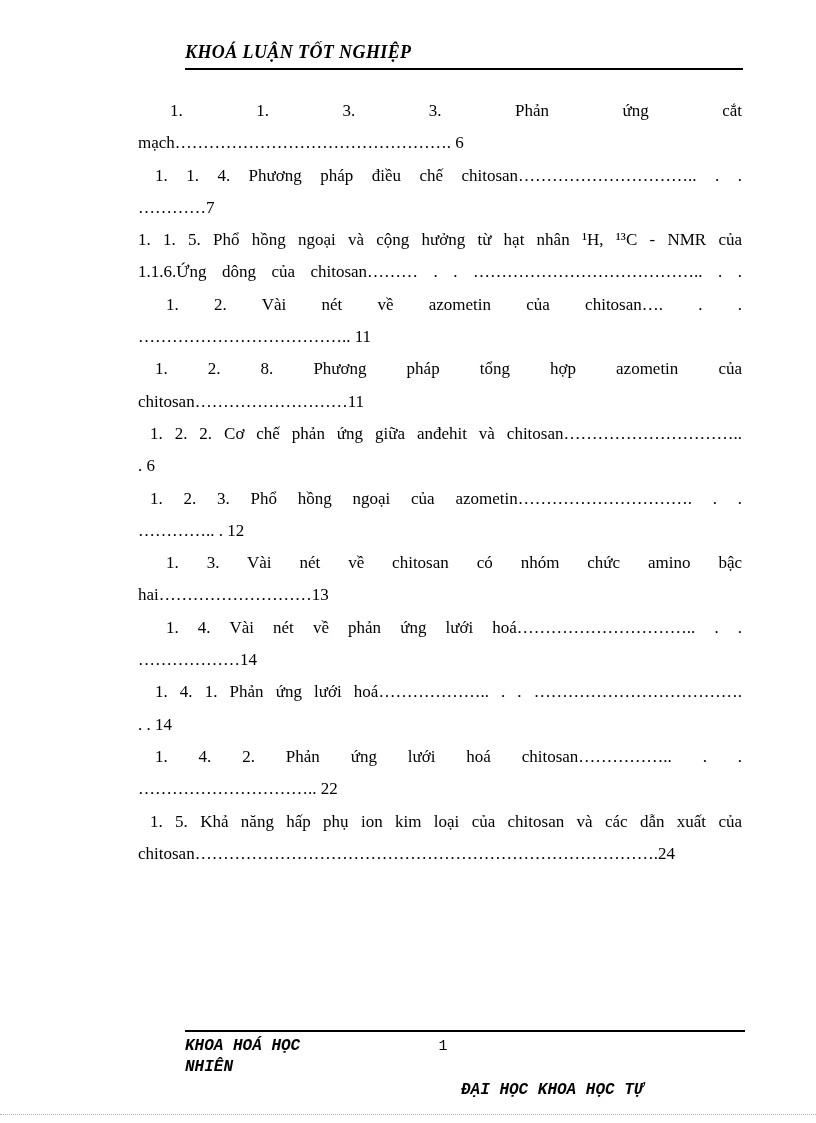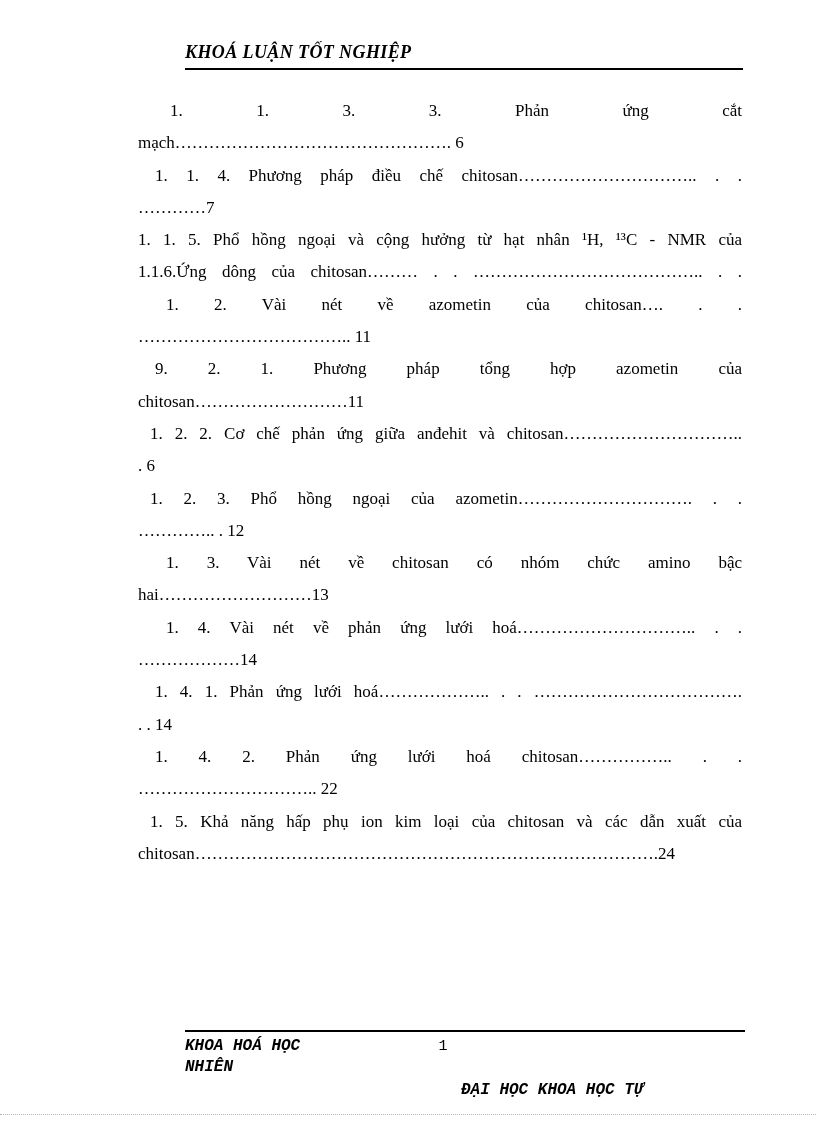--- a/index.html
+++ b/index.html
@@ -66,21 +66,21 @@
 
   <main class="toc">
     <div class="ln j i32">1. 1. 3. 3. Phản ứng cắt</div>
     <div class="ln">mạch…………………………………………. 6</div>
     <div class="ln j i17">1. 1. 4. Phương pháp điều chế chitosan………………………….. . .</div>
     <div class="ln">…………7</div>
     <div class="ln j">1. 1. 5. Phổ hồng ngoại và cộng hưởng từ hạt nhân ¹H, ¹³C - NMR của</div>
     <div class="ln j">1.1.6.Ứng dông của chitosan……… . . ………………………………….. . .</div>
     <div class="ln j i8">1. 2. Vài nét về azometin của chitosan…. . .</div>
     <div class="ln">……………………………….. 11</div>
-    <div class="ln j i17">9. 2. 1. Phương pháp tổng hợp azometin của</div>
+    <div class="ln j i17">1. 2. 8. Phương pháp tổng hợp azometin của</div>
     <div class="ln">chitosan………………………11</div>
     <div class="ln j i12">1. 2. 2. Cơ chế phản ứng giữa anđehit và chitosan…………………………..</div>
     <div class="ln">. 6</div>
     <div class="ln j i12">1. 2. 3. Phổ hồng ngoại của azometin…………………………. . .</div>
     <div class="ln">………….. . 12</div>
     <div class="ln j i8">1. 3. Vài nét về chitosan có nhóm chức amino bậc</div>
     <div class="ln">hai………………………13</div>
     <div class="ln j i8">1. 4. Vài nét về phản ứng lưới hoá………………………….. . .</div>
     <div class="ln">………………14</div>
     <div class="ln j i17">1. 4. 1. Phản ứng lưới hoá……………….. . . ……………………………….</div>

